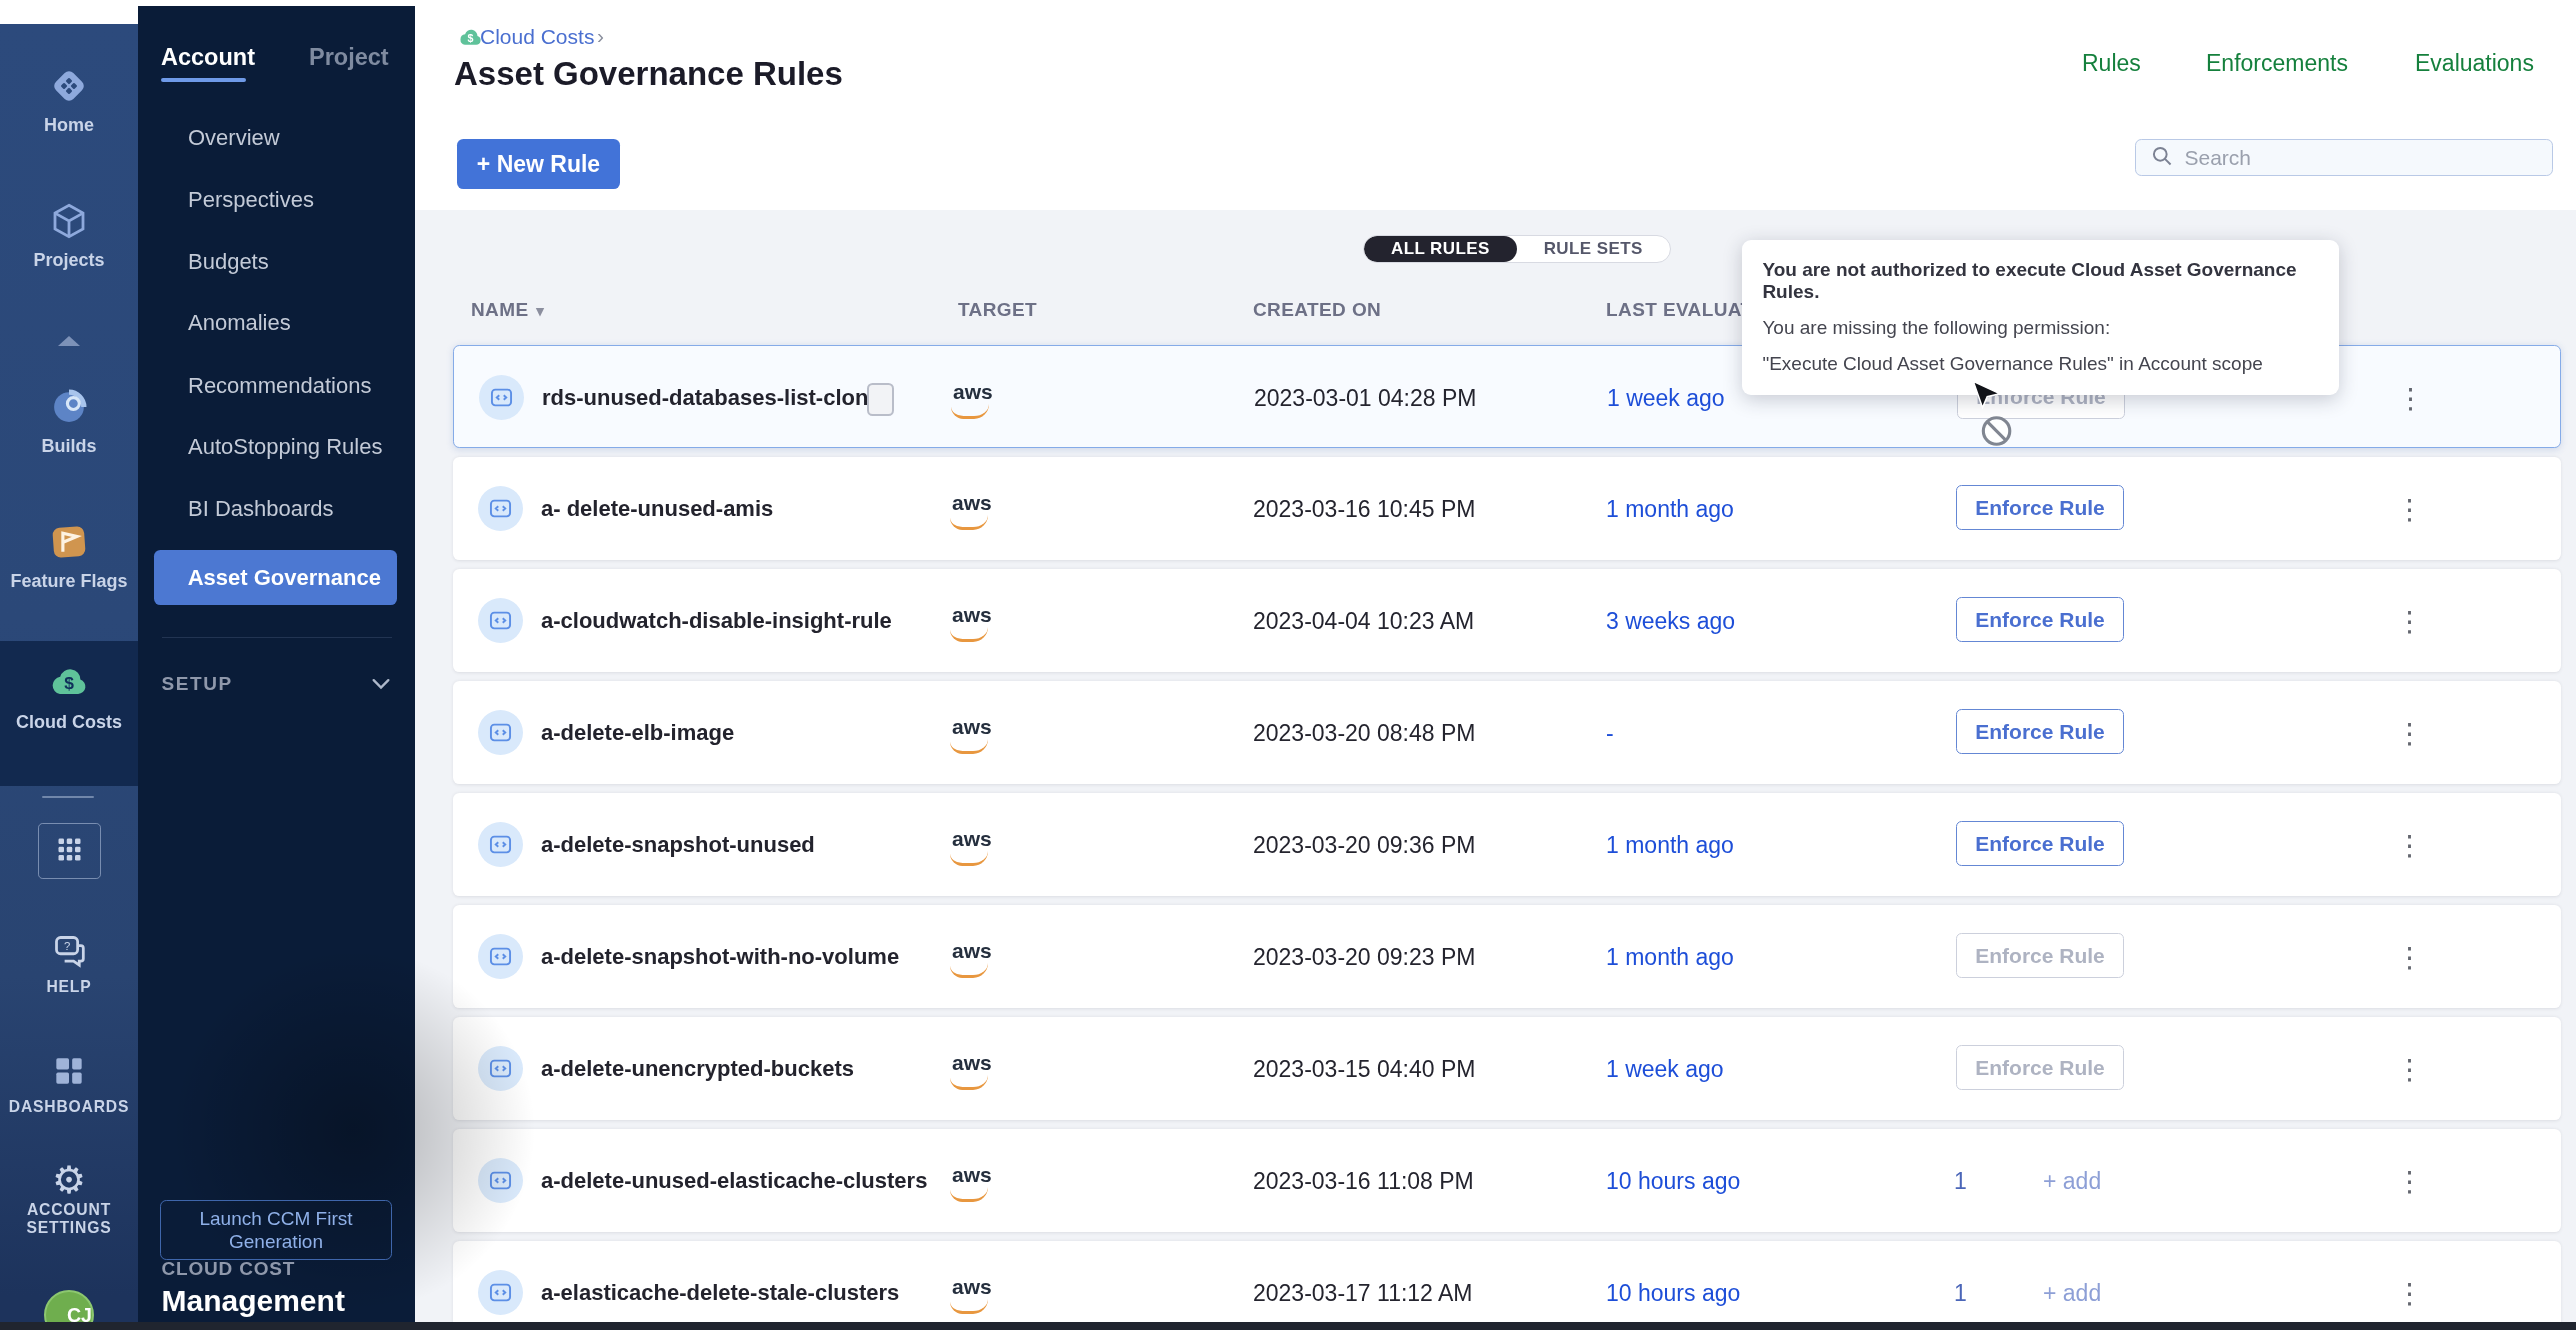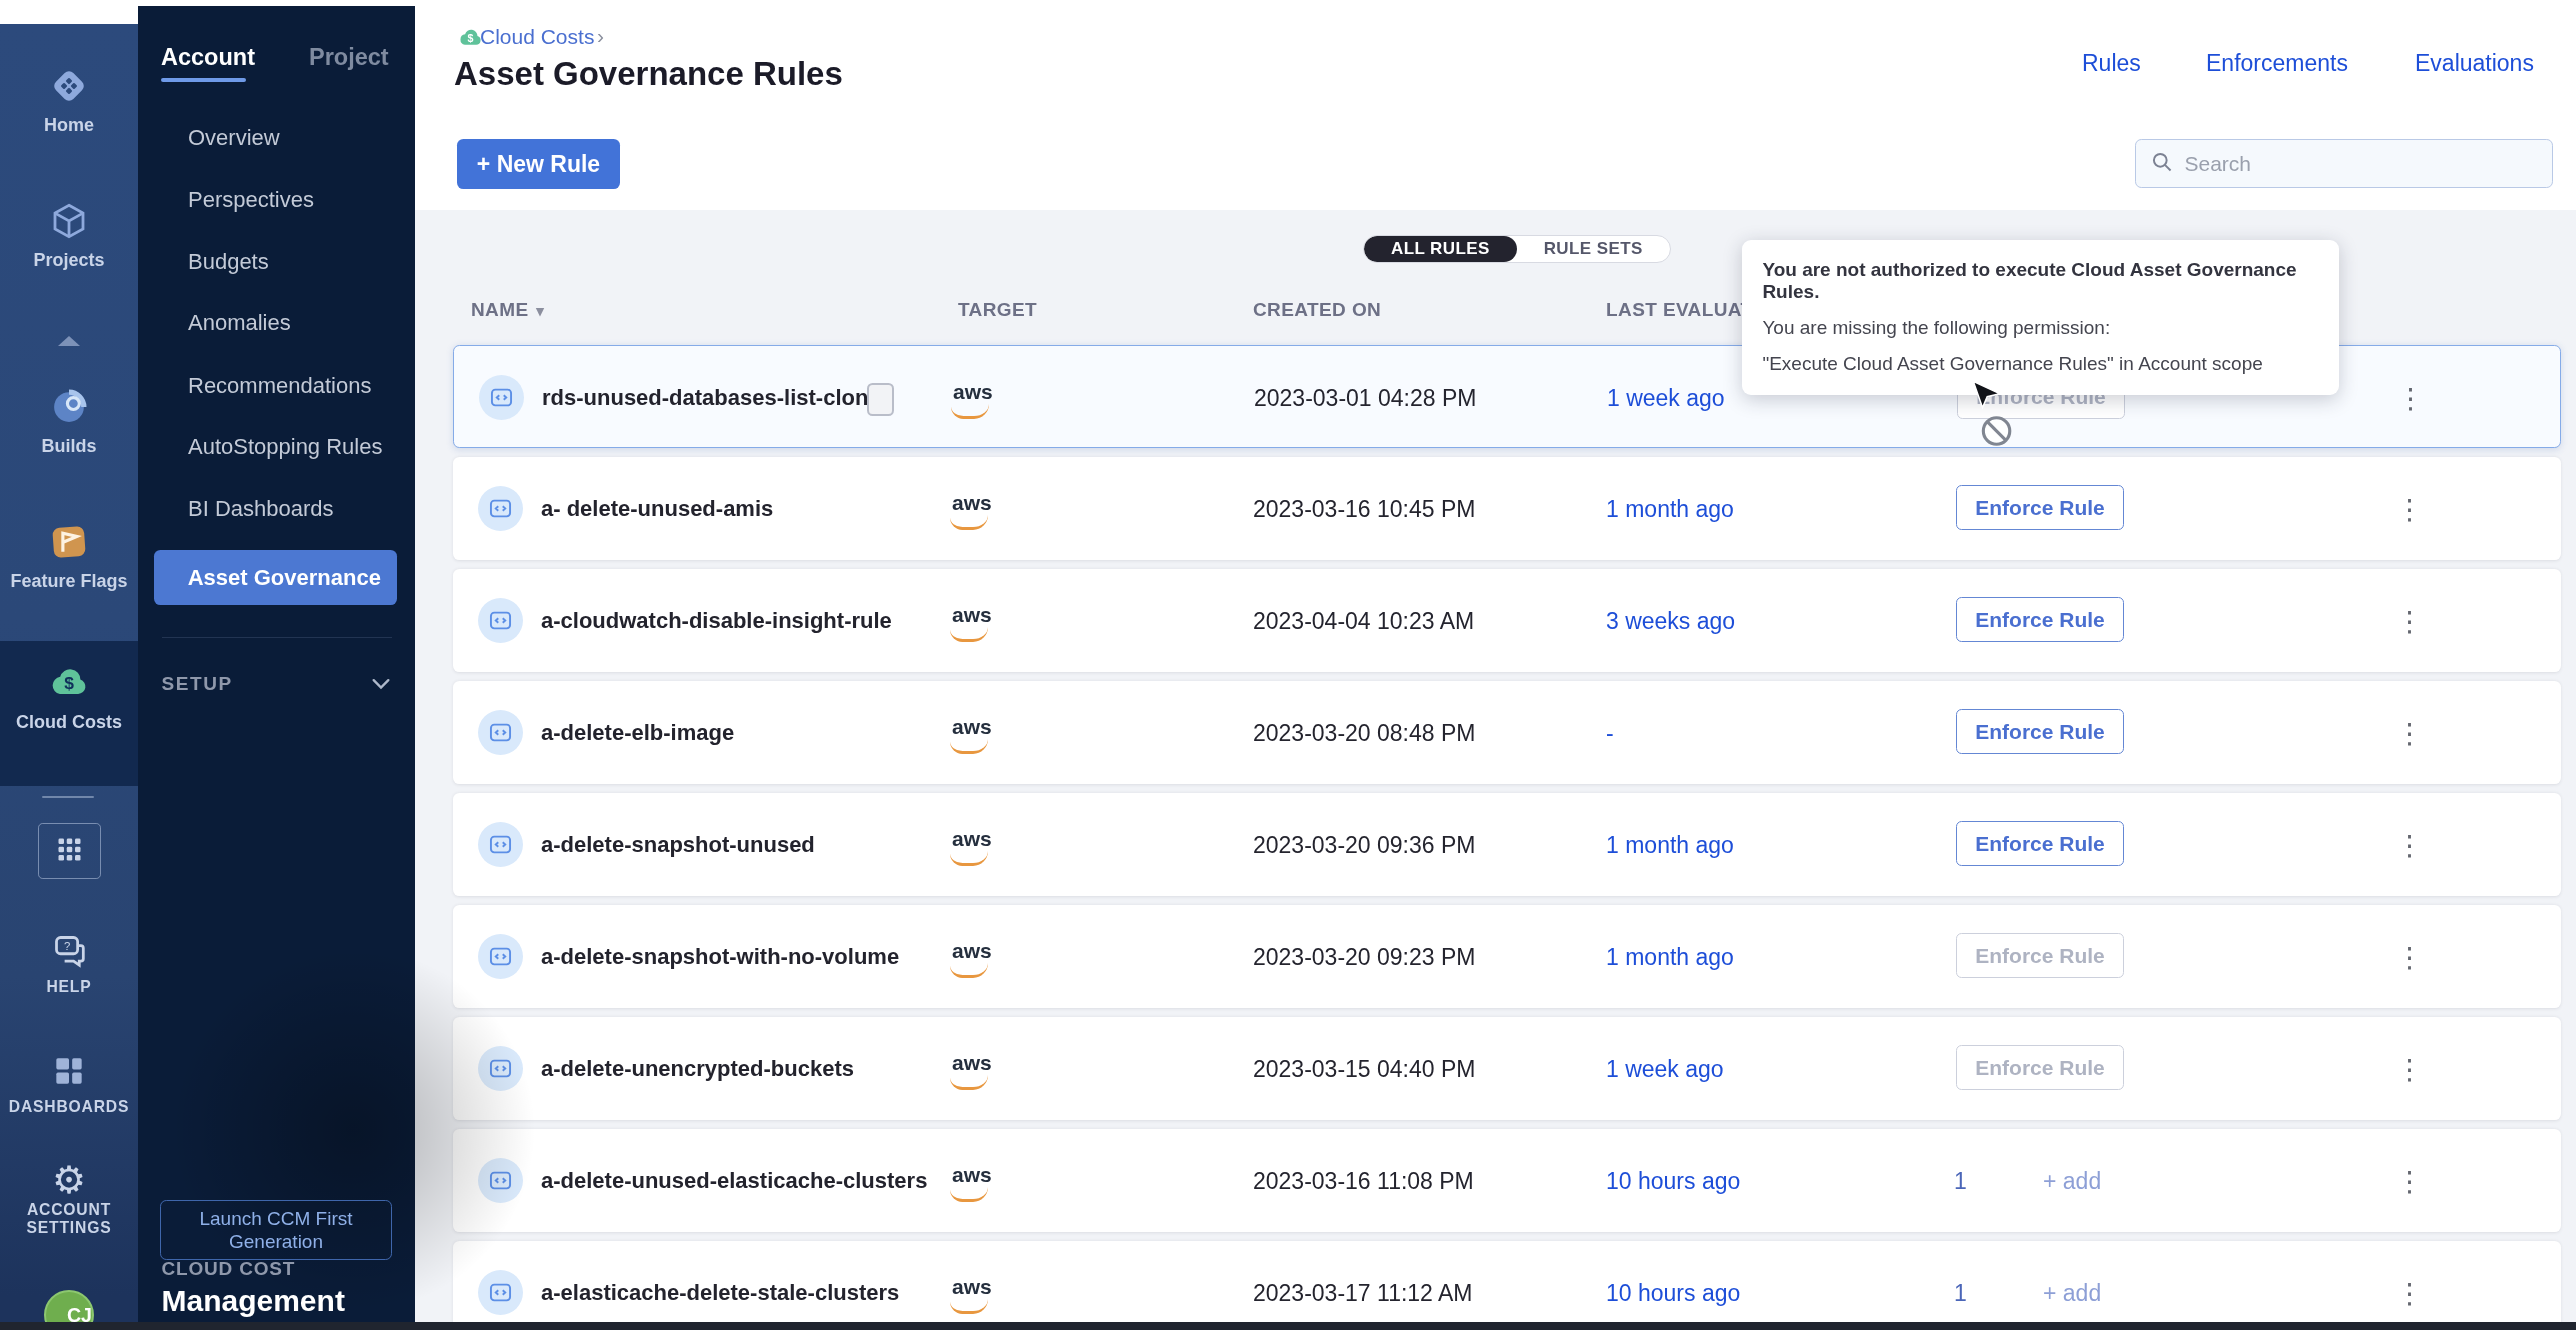--- a/index.html
+++ b/index.html
@@ -49,27 +49,27 @@
   .footer-kicker { position:absolute; left:23.5px; top:1252px; color:#8f98ab; font-size:19px; font-weight:700; letter-spacing:0.8px;}
   .footer-title  { position:absolute; left:23.5px; top:1278px; color:#ffffff; font-size:30px; font-weight:700; }
 
   
   .main { position:absolute; left:415px; top:0; width:2161px; height:1331px; background:#ffffff; }
   .list-region { position:absolute; left:415px; top:210px; width:2161px; height:1113px; background:#f1f3f7; }
 
   .crumb-txt { position:absolute; left:480px; top:25px; color:#4a6fd0; font-size:21px; }
   .crumb-sep { position:absolute; left:597px; top:24px; color:#8a8f9d; font-size:21px; }
   .page-title { position:absolute; left:454px; top:55px; color:#1b1b28; font-size:33px; font-weight:700; }
-  .top-link { position:absolute; top:50px; color:#1d4ed8; font-size:23px; font-weight:500; cursor:pointer;}
+  .top-link { position:absolute; top:50px; color:#15803d; font-size:23px; font-weight:500; cursor:pointer;}
   .lnk-rules{ left:2082px; } .lnk-enf{ left:2206px; } .lnk-eval{ left:2415px; }
 
   .new-rule-btn { position:absolute; left:457px; top:139px; width:163px; height:50px; background:#4273d8;
                   border:none; border-radius:6.3px; color:#ffffff; font-size:23px; font-weight:700;
                   font-family:"Liberation Sans",sans-serif; }
-  .search-wrap { position:absolute; left:2135px; top:139px; width:418px; height:49px; background:#f5f9fd;
+  .search-wrap { position:absolute; left:2135px; top:139px; width:418px; height:37px; background:#f5f9fd;
                  border:1.6px solid #b9c9e6; border-radius:6.3px; display:flex; align-items:center; }
   .search-wrap svg { margin-left:14px; }
   .search-wrap input { flex:1; margin-left:11px; border:none; outline:none; background:transparent;
                        font-size:21px; color:#3c3f4c; font-family:"Liberation Sans",sans-serif; }
   .search-wrap input::placeholder { color:#9aa0ad; }
 
   .toggle { position:absolute; left:1363px; top:235px; height:28px; background:#ffffff;
             border:1.6px solid #d8dae2; border-radius:20.4px; display:flex; overflow:hidden; }
   .tg-seg { height:100%; display:flex; align-items:center; padding:0 27px;
             font-size:17px; font-weight:700; letter-spacing:0.4px; }

